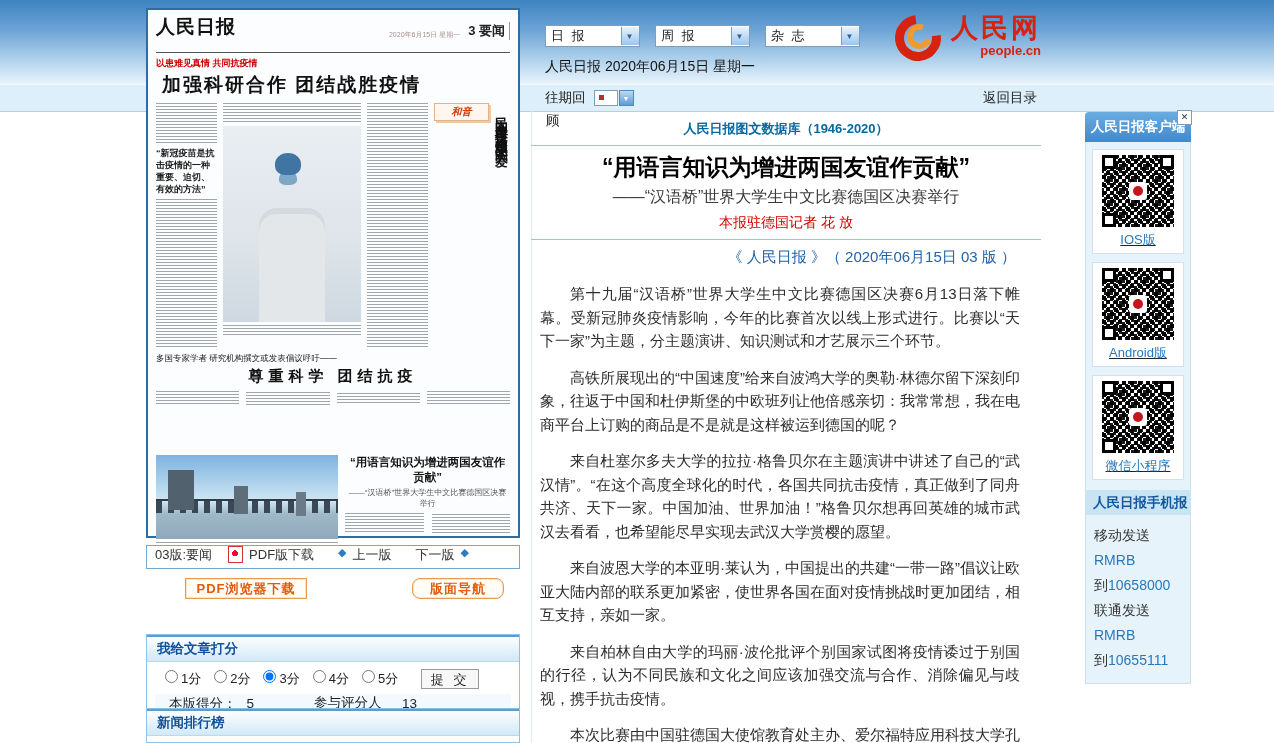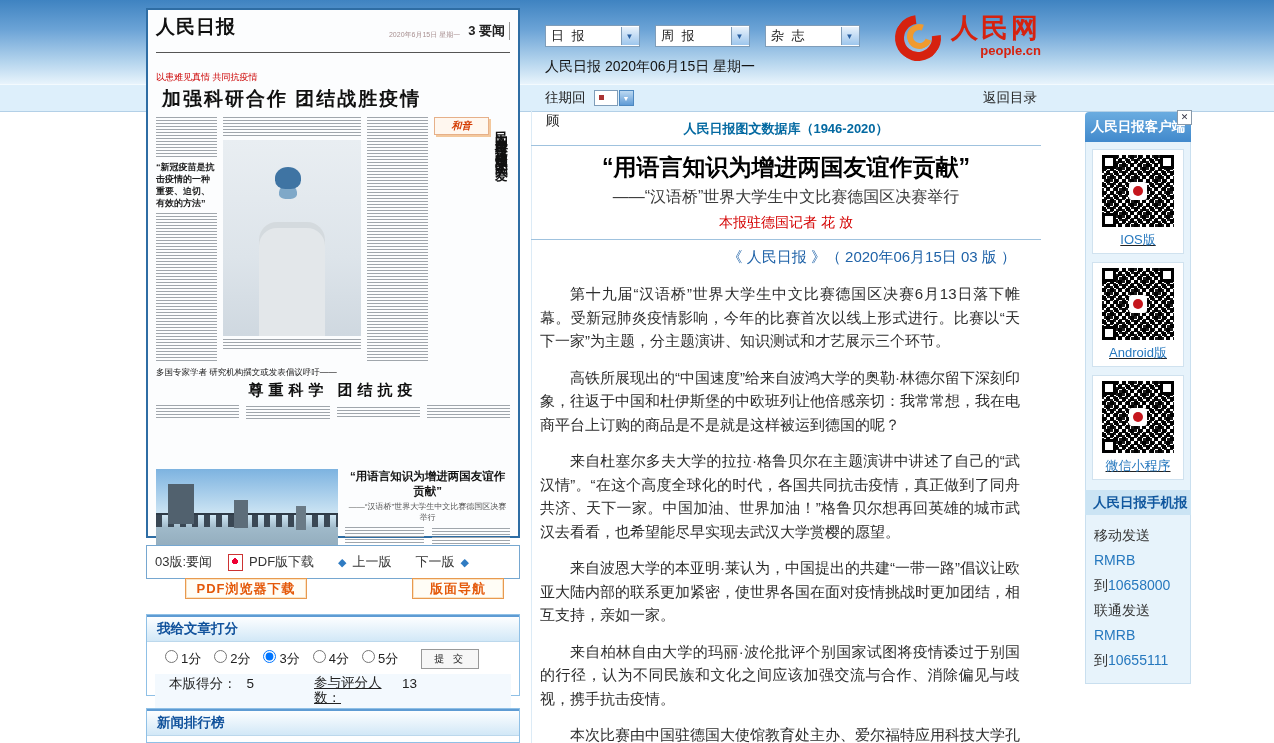--- a/index.html
+++ b/index.html
@@ -51,21 +51,21 @@
   .abody{position:absolute;left:540px;top:282px;width:480px;}
   .abody p{margin:0 0 13px 0;font-size:15px;line-height:23.5px;color:#2d2d2d;
            text-indent:2em;text-align:justify;}
   
   .paper{position:absolute;left:146px;top:8px;width:374px;height:530px;background:#fcfdfe;
          border:2px solid #2e6da4;box-sizing:border-box;padding:6px 8px;cursor:pointer;}
   .mast{display:flex;align-items:flex-end;border-bottom:1px solid #555;padding-bottom:12px;height:24px;}
   .mastname{font-family:"DejaVu Serif","Liberation Serif",serif;font-weight:bold;font-size:19px;color:#111;letter-spacing:1px;}
   .mastdate{margin-left:auto;font-size:7px;color:#a89090;}
   .mastpage{margin-left:8px;font-size:13px;font-weight:bold;color:#222;border-right:1px solid #999;padding-right:4px;}
-  .kick{margin-top:18px;font-size:9px;font-weight:normal;color:#c00;}
+  .kick{margin-top:4px;font-size:9px;font-weight:bold;color:#c00;}
   .bigh{font-size:19px;font-weight:bold;color:#111;letter-spacing:2px;margin:2px 0 5px 6px;width:86%;}
   .cols{display:flex;gap:6px;height:244px;}
   .fk{background:repeating-linear-gradient(to bottom,#a0a6ac 0,#a0a6ac 1px,transparent 1px,transparent 3px);}
   .fkv{background:repeating-linear-gradient(to right,#a0a6ac 0,#a0a6ac 1px,transparent 1px,transparent 3px);}
   .c1{width:62px;display:flex;flex-direction:column;}
   .c2{width:142px;display:flex;flex-direction:column;}
   .c3{width:62px;}
   .c4{width:76px;display:flex;flex-direction:row;}
   .pquote{font-size:9px;font-weight:bold;color:#1c1c1c;line-height:12px;margin:4px 0;}
   .labphoto{height:196px;margin:3px 0;position:relative;overflow:hidden;
@@ -90,46 +90,46 @@
           background:repeating-linear-gradient(90deg,#3a4754 0 6px,transparent 6px 12px);border-top:2px solid #2f3b47;}
   .bphoto:after{content:"";position:absolute;left:12px;top:18%;width:26px;height:40px;background:#51616e;
           box-shadow:60px 10px 0 -6px #5d6d7a,120px 14px 0 -8px #6a7a86;}
   .bcap{height:8px;margin-top:3px;}
   .bart{flex:1;display:flex;flex-direction:column;}
   .both{font-size:11.5px;font-weight:bold;color:#111;text-align:center;}
   .bots{font-size:8px;color:#555;text-align:center;margin:2px 0 4px 0;}
   .bot2{flex:1;column-count:2;column-gap:8px;}
   .bot2 div{height:100%;}
   
-  .pnav{position:absolute;left:146px;top:545px;width:374px;height:34px;box-sizing:border-box;
-        border:1px solid #76a7d0;background:#fff;display:flex;align-items:center;
+  .pnav{position:absolute;left:146px;top:545px;width:374px;height:24px;box-sizing:border-box;
+        border:1px solid #76a7d0;background:#fff;display:flex;align-items:flex-start;
         font-size:13px;color:#333;padding-left:8px;gap:6px;}
   .pnav .gap{width:12px;}
   .pdficon{width:13px;height:15px;background:#fff;border:1px solid #c33;position:relative;margin-left:10px;}
   .pdficon:before{content:"";position:absolute;left:2px;top:3px;width:8px;height:8px;
         background:radial-gradient(circle at 50% 40%,#e03 0 3px,#fff 3px);}
   .dia{color:#2f7bc2;font-size:11px;}
   .navlink{cursor:pointer;}
   .btnrow .obtn{position:absolute;top:578px;height:21px;box-sizing:border-box;border:1px solid #e89a4f;
         background:#fffdf6;color:#e4590a;font-weight:bold;font-size:13px;letter-spacing:1px;
         display:flex;align-items:center;justify-content:center;cursor:pointer;
         box-shadow:inset 0 0 0 1px #fbe3c4;}
   .obtn.b1{left:185px;width:122px;}
-  .obtn.b2{left:412px;width:92px;}
+  .obtn.b2{left:412px;width:92px;border-radius:8px;}
   
   .panel{position:absolute;left:146px;width:374px;box-sizing:border-box;border:1px solid #8fc0e6;background:#fff;}
   .phead{height:24px;line-height:24px;background:linear-gradient(#fdfeff,#d2e8f7);
          border-top:2px solid #5e9bd3;border-bottom:1px solid #bcd8ec;
          font-size:13.5px;font-weight:bold;color:#11529c;padding-left:10px;}
-  .rate{top:614px;height:82px;}
+  .rate{top:634px;height:82px;}
   .raterow{display:flex;align-items:center;padding:7px 0 3px 18px;font-size:13px;color:#222;gap:4px;}
   .raterow label{margin-right:9px;cursor:pointer;}
   .raterow input{margin:0 3px 0 0;cursor:pointer;}
   .submit{margin-left:10px;width:58px;height:20px;border:1px solid #999;background:#f7f7f7;
-          font-size:10px;letter-spacing:3px;cursor:pointer;color:#222;}
+          font-size:13px;letter-spacing:3px;cursor:pointer;color:#222;}
   .scorerow{margin:2px 8px 0 8px;background:#f3f9fe;display:flex;font-size:13.5px;color:#222;
             padding:1px 4px 3px 14px;align-items:flex-start;}
   .voters{margin-left:60px;display:flex;align-items:flex-start;}
   .vlabel{display:inline-block;width:78px;line-height:15px;text-decoration:underline;}
   .scoreval,.votersval{margin-left:10px;margin-top:1px;}
   .rank{top:708px;height:35px;}
   
   .side{position:absolute;left:1085px;top:112px;width:106px;}
   .sidehead{height:30px;line-height:30px;text-align:center;color:#fff;font-weight:bold;font-size:13.5px;
             background:linear-gradient(#6aace0,#4189cc);border-radius:4px 4px 0 0;position:relative;}

